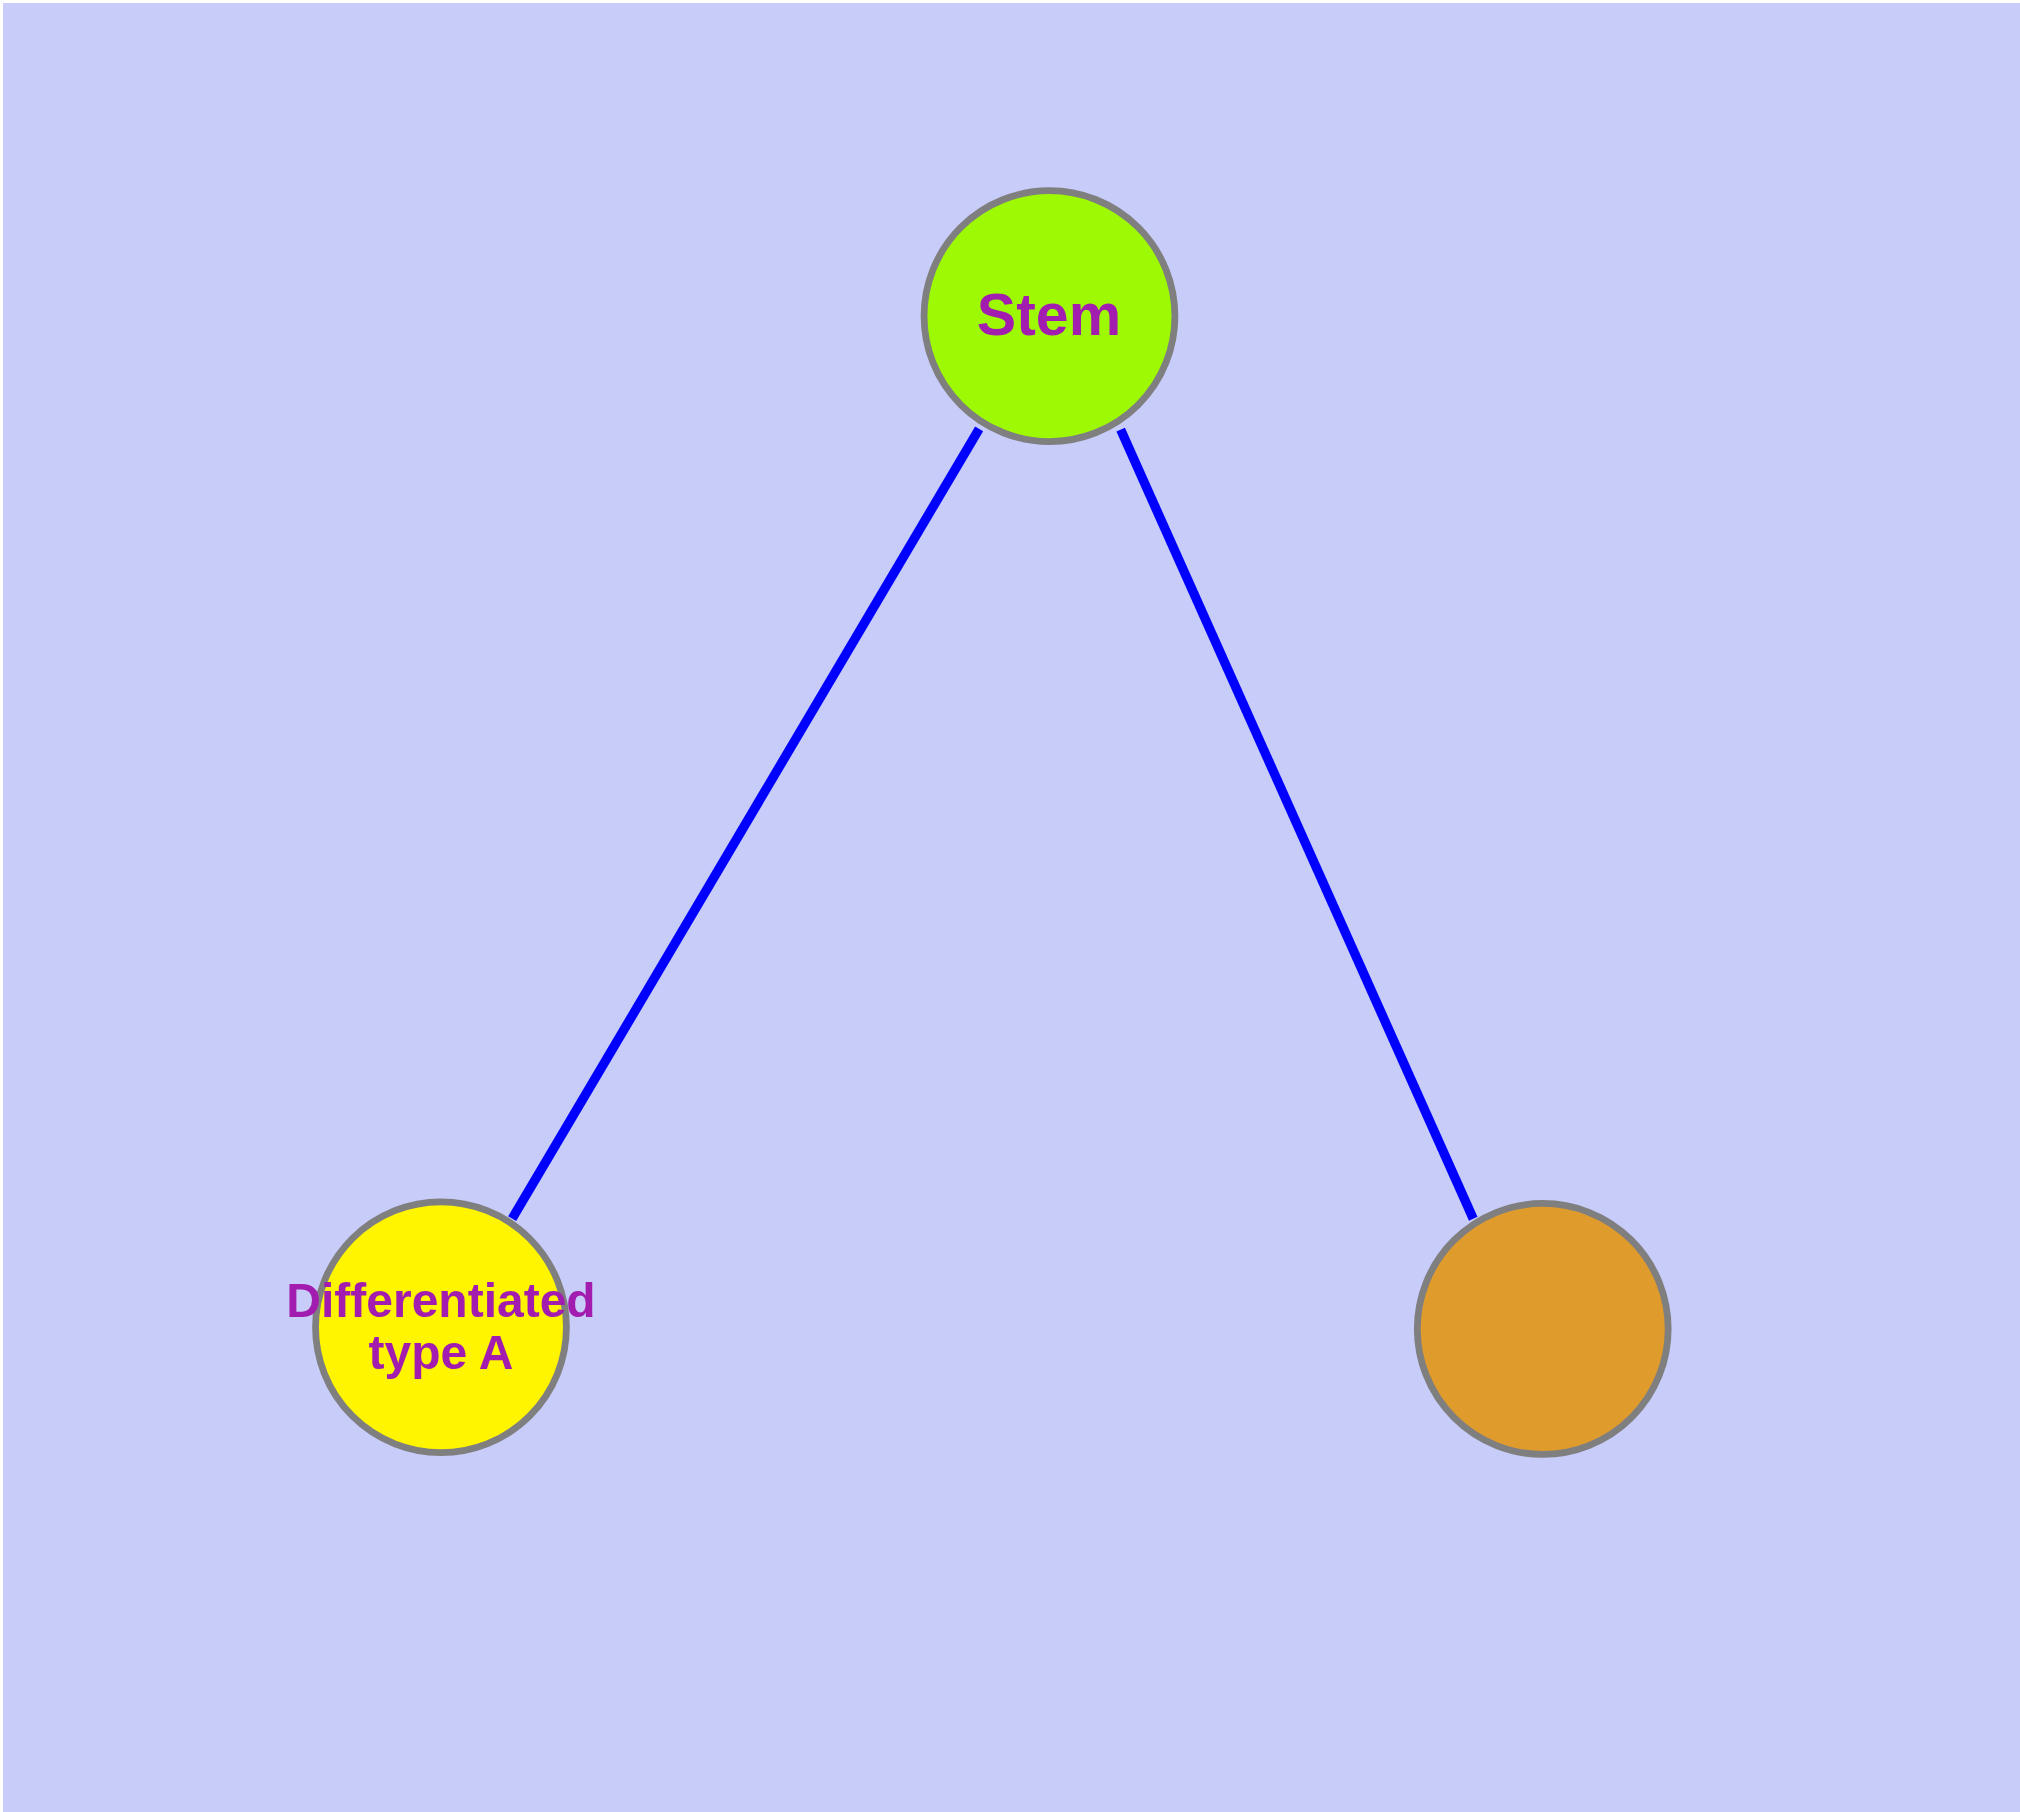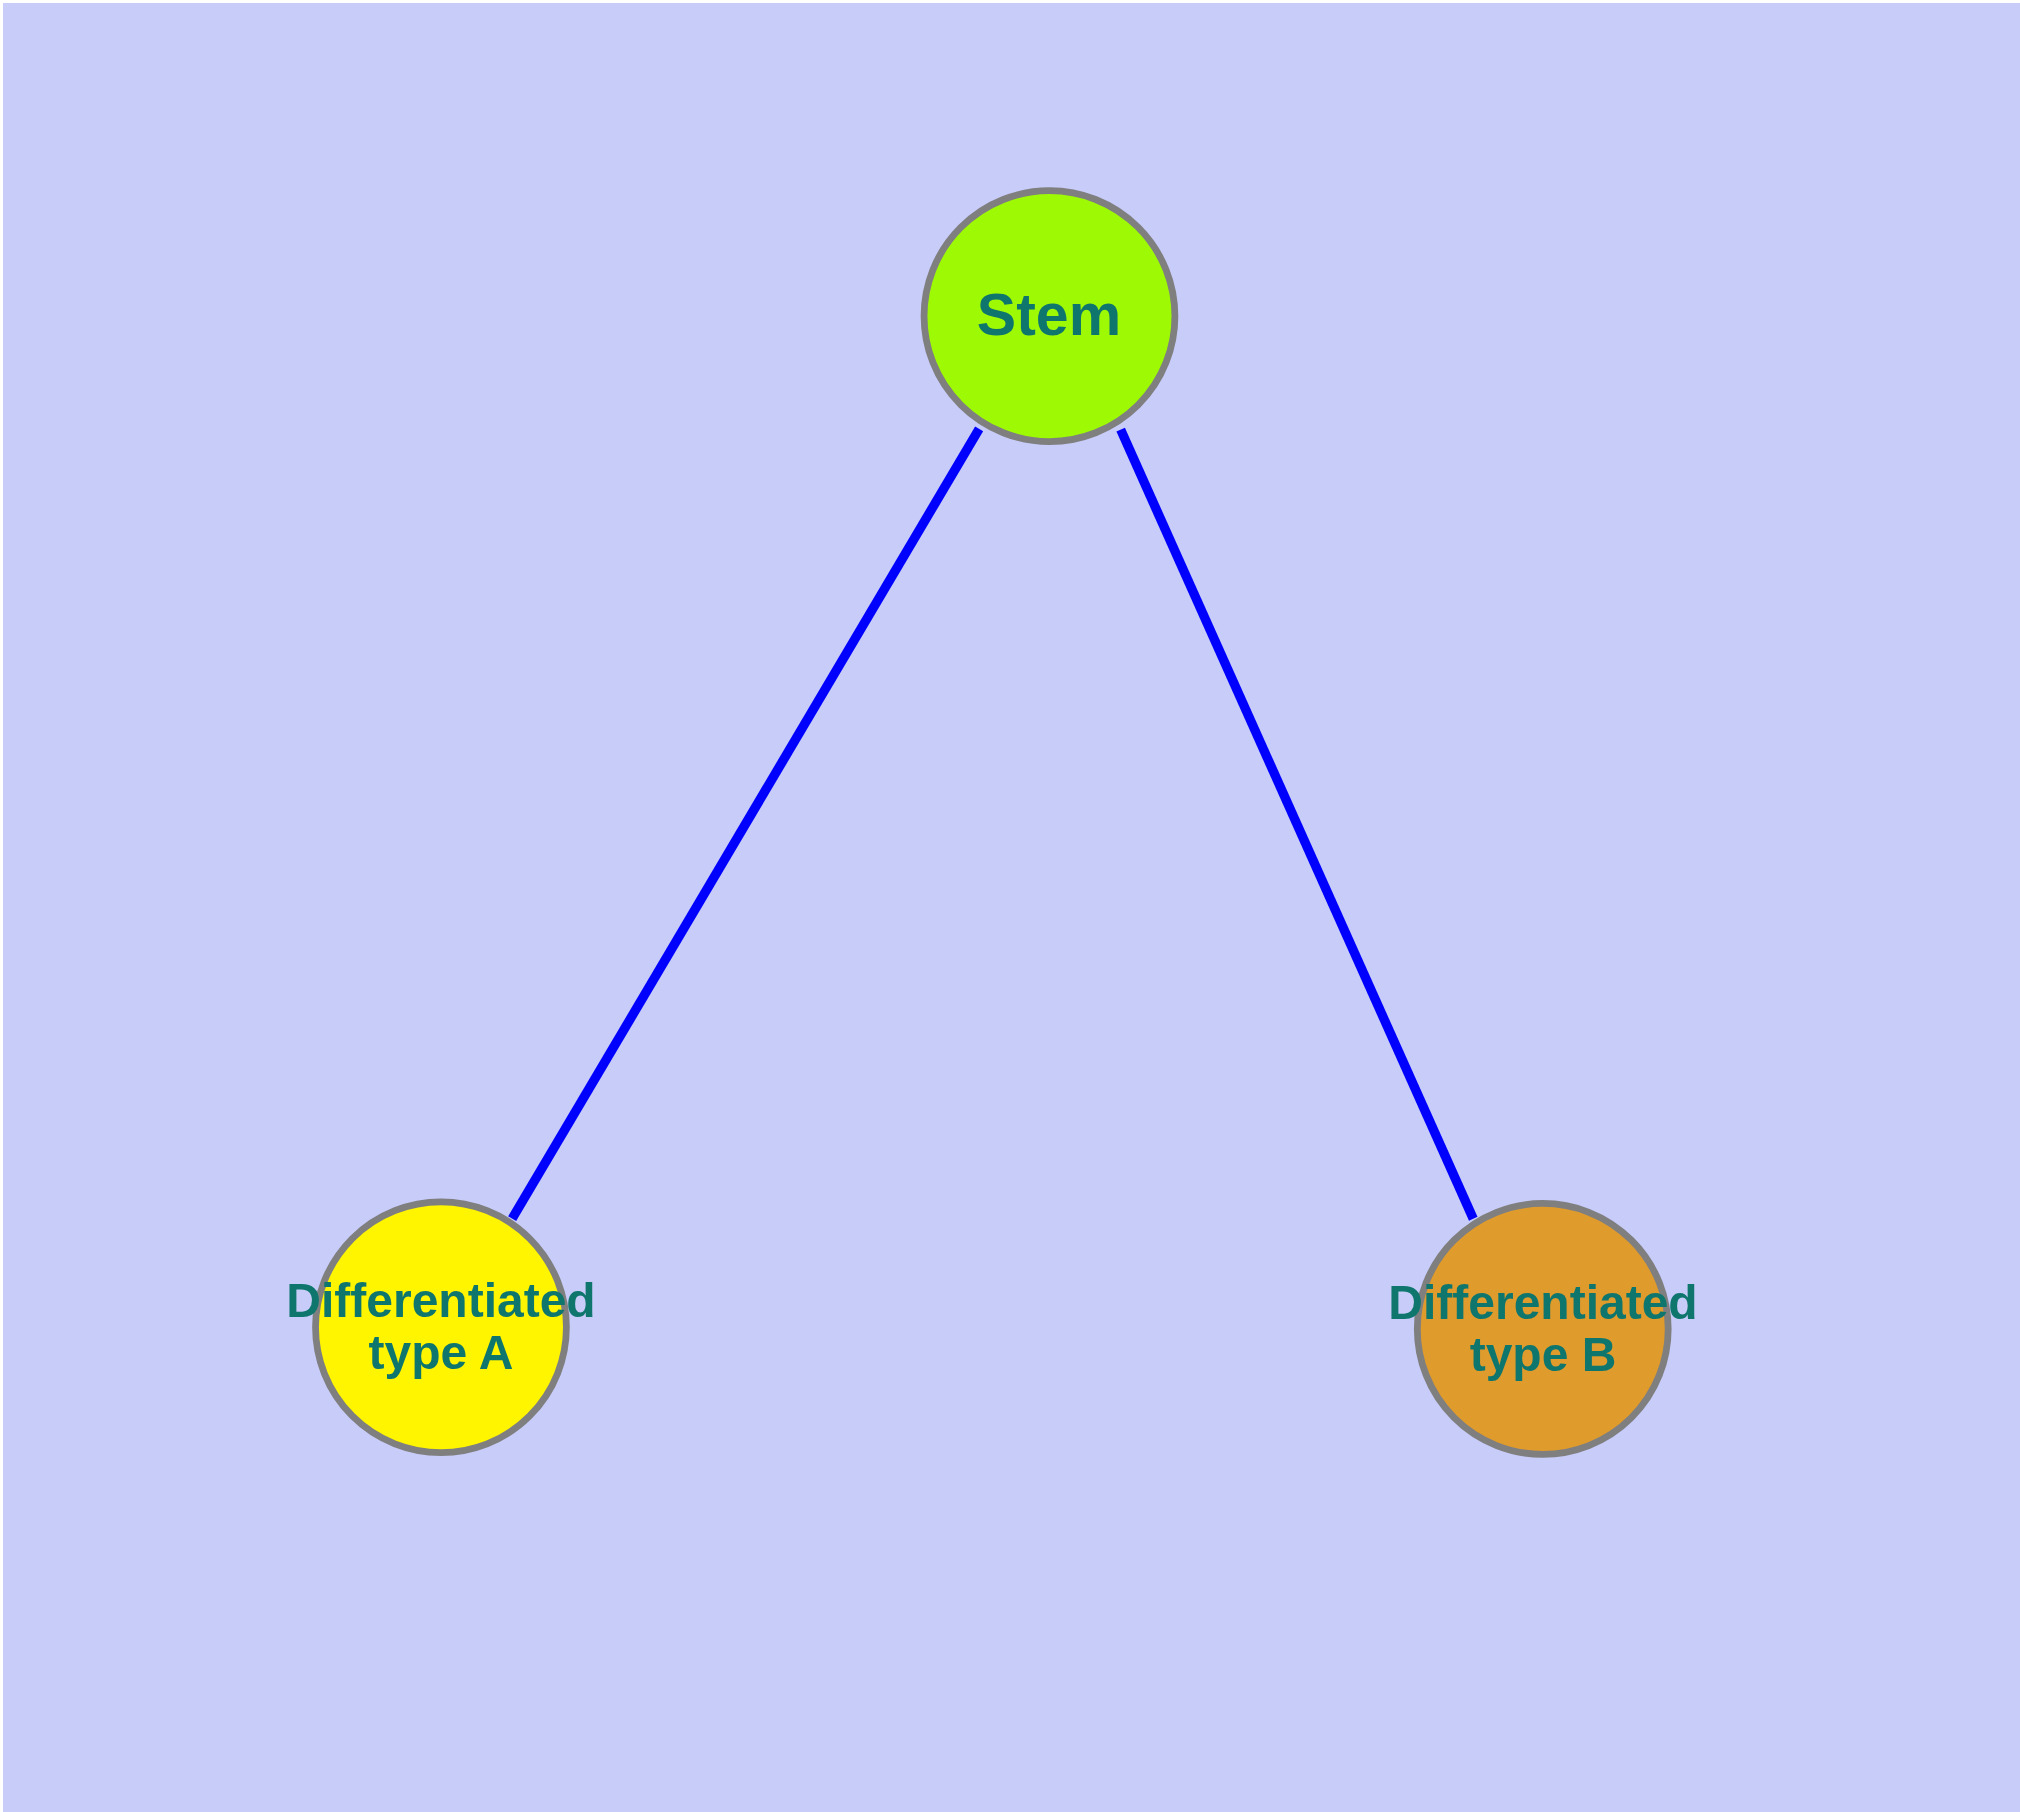--- a/index.html
+++ b/index.html
@@ -26,21 +26,21 @@
   #graph-svg {
     position: absolute;
     left: 0;
     top: 0;
     width: 2021px;
     height: 1812px;
   }
   .node-label {
     position: absolute;
     text-align: center;
-    color: #0f766e;
+    color: #a21caf;
     font-weight: bold;
     line-height: 1.08;
     white-space: pre;
     pointer-events: none;
     transform: translate(-50%, -50%);
   }
   .lbl-root { font-size: 59px; }
   .lbl-leaf { font-size: 48px; }
 </style>
 </head>
@@ -60,17 +60,15 @@
       <circle cx="520" cy="1566" r="148" fill="#fff500" stroke="#7f7f7f" stroke-width="8"></circle>
       <circle cx="1820" cy="1568" r="148" fill="#e09b2d" stroke="#7f7f7f" stroke-width="8"></circle>
     </g>
   </svg>
 
   <div class="node-label lbl-root" style="left:1049px; top:316px;">Stem</div>
 
   <div class="node-label lbl-leaf" style="left:441px; top:1327px;"><span>Differentiated</span>
 <span>type A</span></div>
 
-  <div class="node-label lbl-leaf" style="left:1543px; top:1329px;"><span>Differentiated</span>
-<span>type B</span></div>
 
 </div>
 
 
 </body></html>

